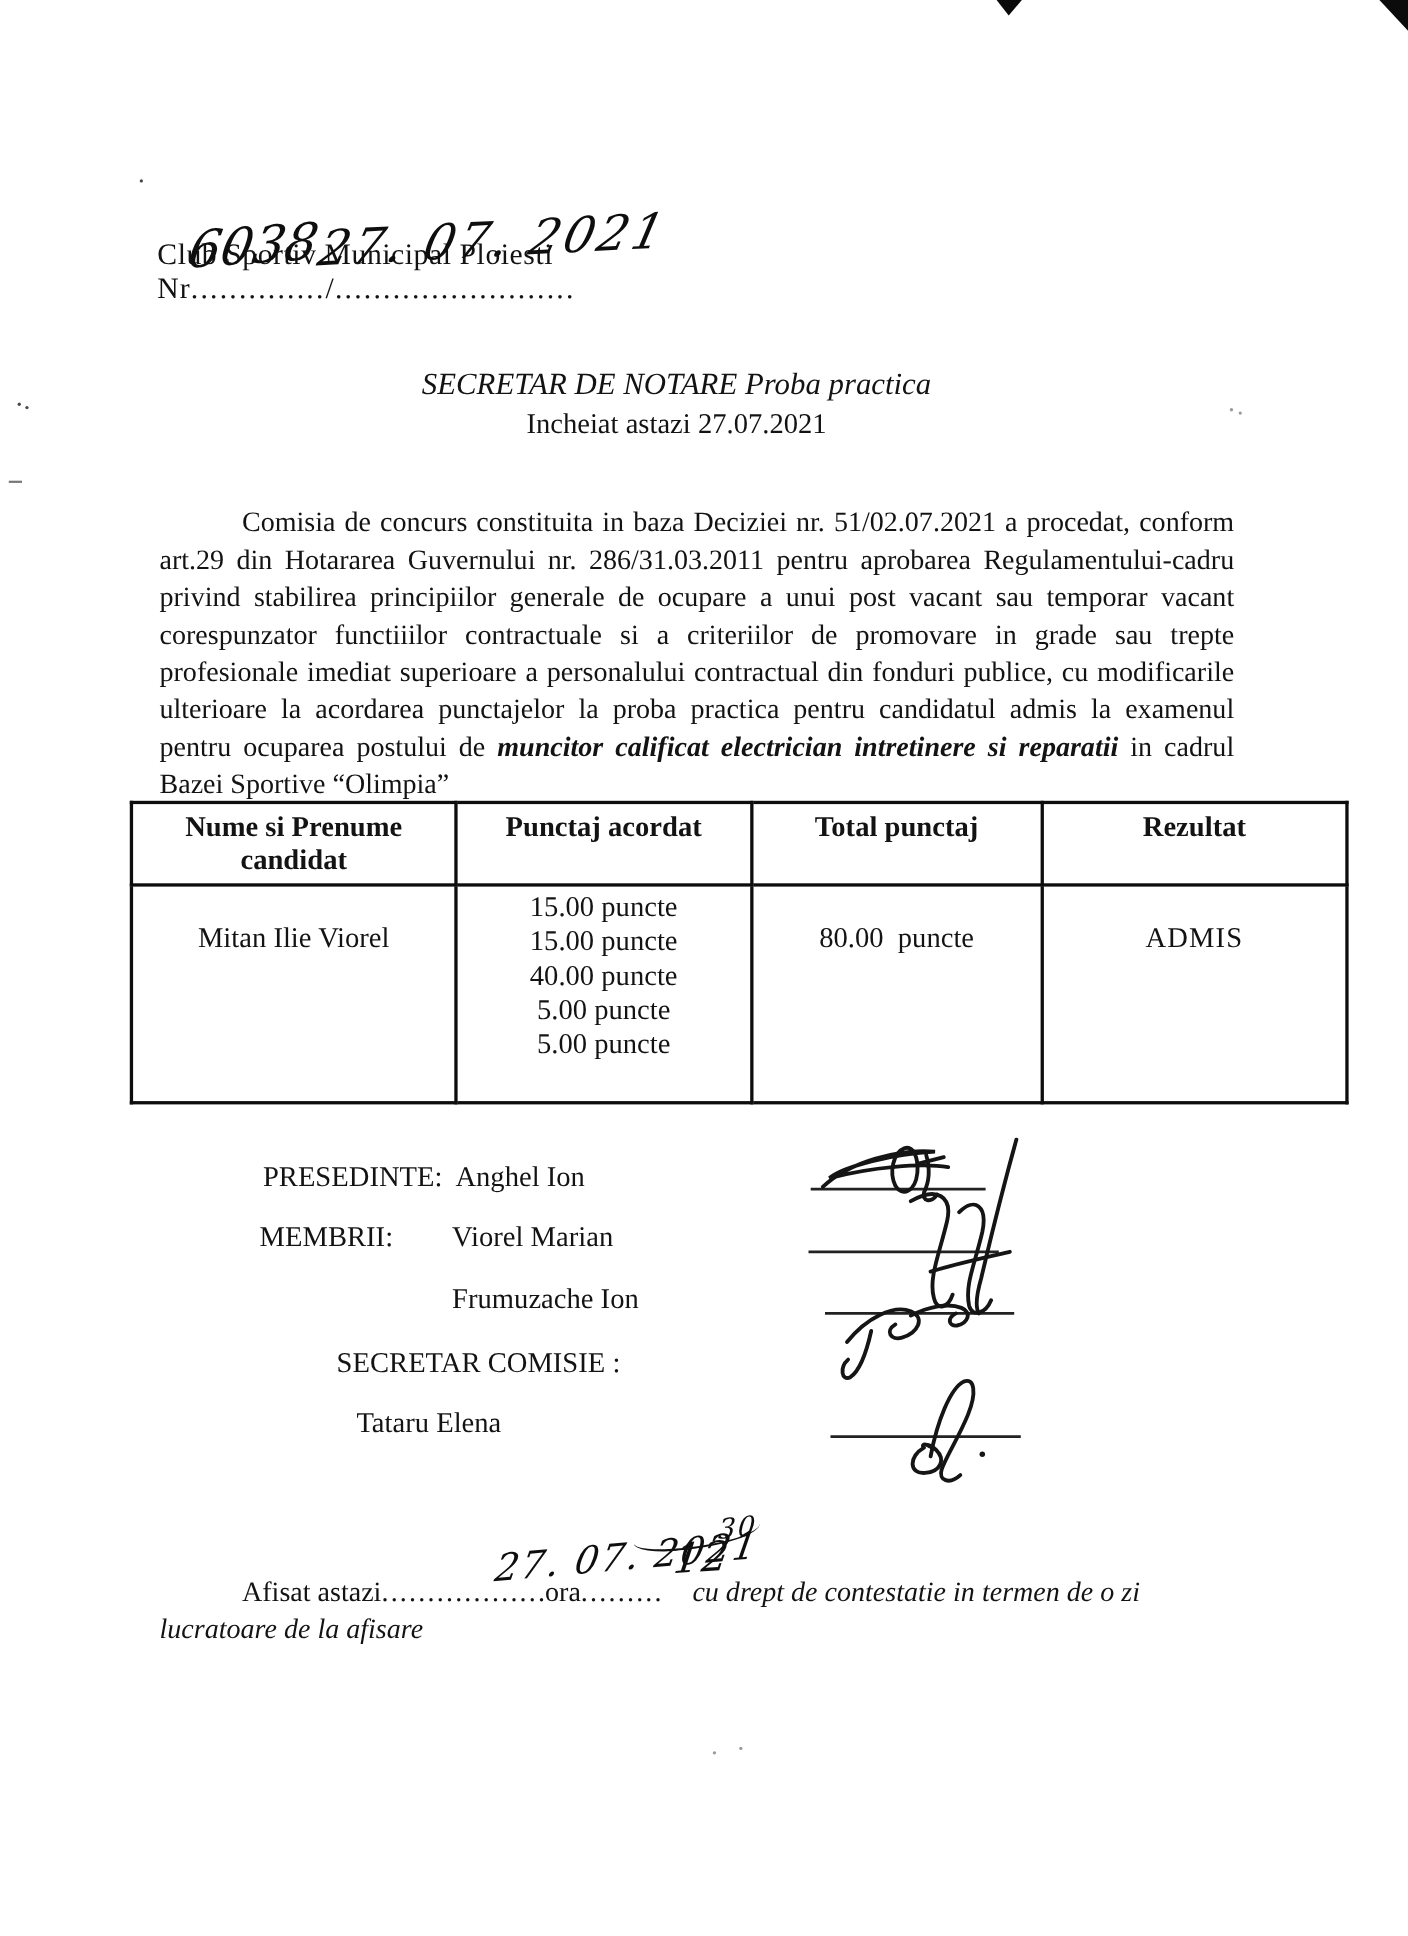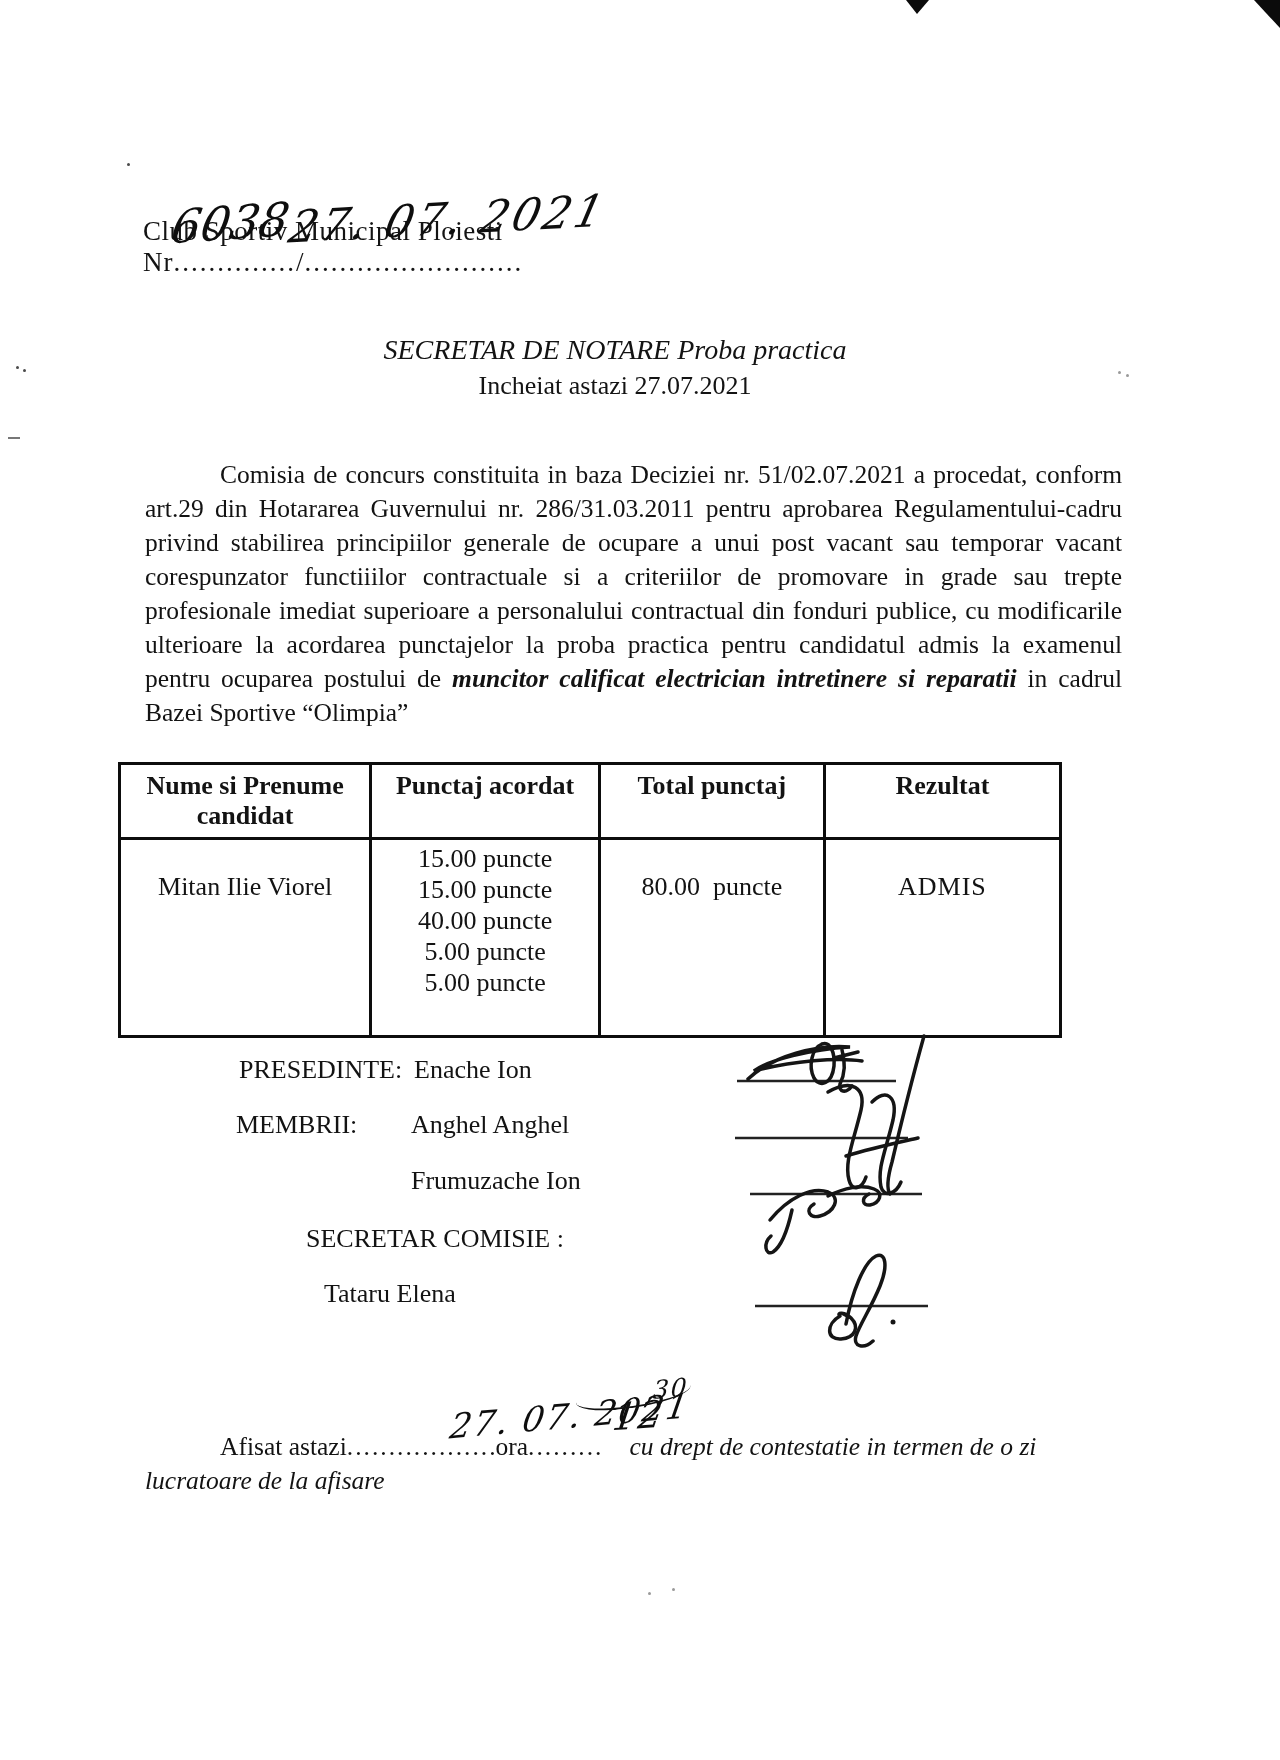--- a/index.html
+++ b/index.html
@@ -28,21 +28,21 @@
   .title-1 { font-style:italic; font-size:28px; }
   .title-2 { font-size:26px; margin-top:5px; }
   
   .main-par {
     position:absolute; left:145px; top:458px; width:977px;
     font-size:25.5px; line-height:34px; text-align:justify; text-indent:75px;
   }
   .main-par .emph { font-weight:bold; font-style:italic; }
   
   table.score-table {
-    position:absolute; left:118px; top:762px; width:944px;
+    position:absolute; left:118px; top:728px; width:1108px;
     border-collapse:collapse; table-layout:fixed;
   }
   table.score-table td, table.score-table th { border:3px solid #0d0d0d; vertical-align:top; }
   table.score-table th { font-size:26px; font-weight:bold; padding:6px 8px 4px; height:62px; text-align:center; }
   td.cell-name   { text-align:center; padding-top:32px; font-size:26px; height:162px; }
   td.cell-scores { text-align:center; padding-top:3px; font-size:26px; line-height:31px; }
   td.cell-total  { text-align:center; padding-top:32px; font-size:26px; white-space:pre; }
   td.cell-result { text-align:center; padding-top:32px; font-size:26px; letter-spacing:1px; }
   
   .committee-heading { position:absolute; left:222px; top:998px; font-size:26px; font-weight:bold; letter-spacing:0.5px; }
@@ -114,25 +114,25 @@
           <div>5.00 puncte</div>
         </td>
         <td class="cell-total">80.00  puncte</td>
         <td class="cell-result">ADMIS</td>
       </tr>
     </tbody>
   </table>
 
   <div class="crow" style="left:220px;top:1055px">
     <span>PRESEDINTE:</span>
-    <span class="cname">Enache Ion</span>
+    <span class="cname">Anghel Ion</span>
   </div>
   <div class="crow" style="left:217px;top:1110px">
     <span>MEMBRII:</span>
-    <span class="cname">Anghel Anghel</span>
+    <span class="cname">Viorel Marian</span>
   </div>
   <div class="crow" style="left:217px;top:1166px">
     <span class="cname">Frumuzache Ion</span>
   </div>
   <div class="crow" style="left:287px;top:1224px">
     <span>SECRETAR COMISIE :</span>
   </div>
   <div class="crow" style="left:305px;top:1279px">
     <span>Tataru Elena</span>
   </div>

